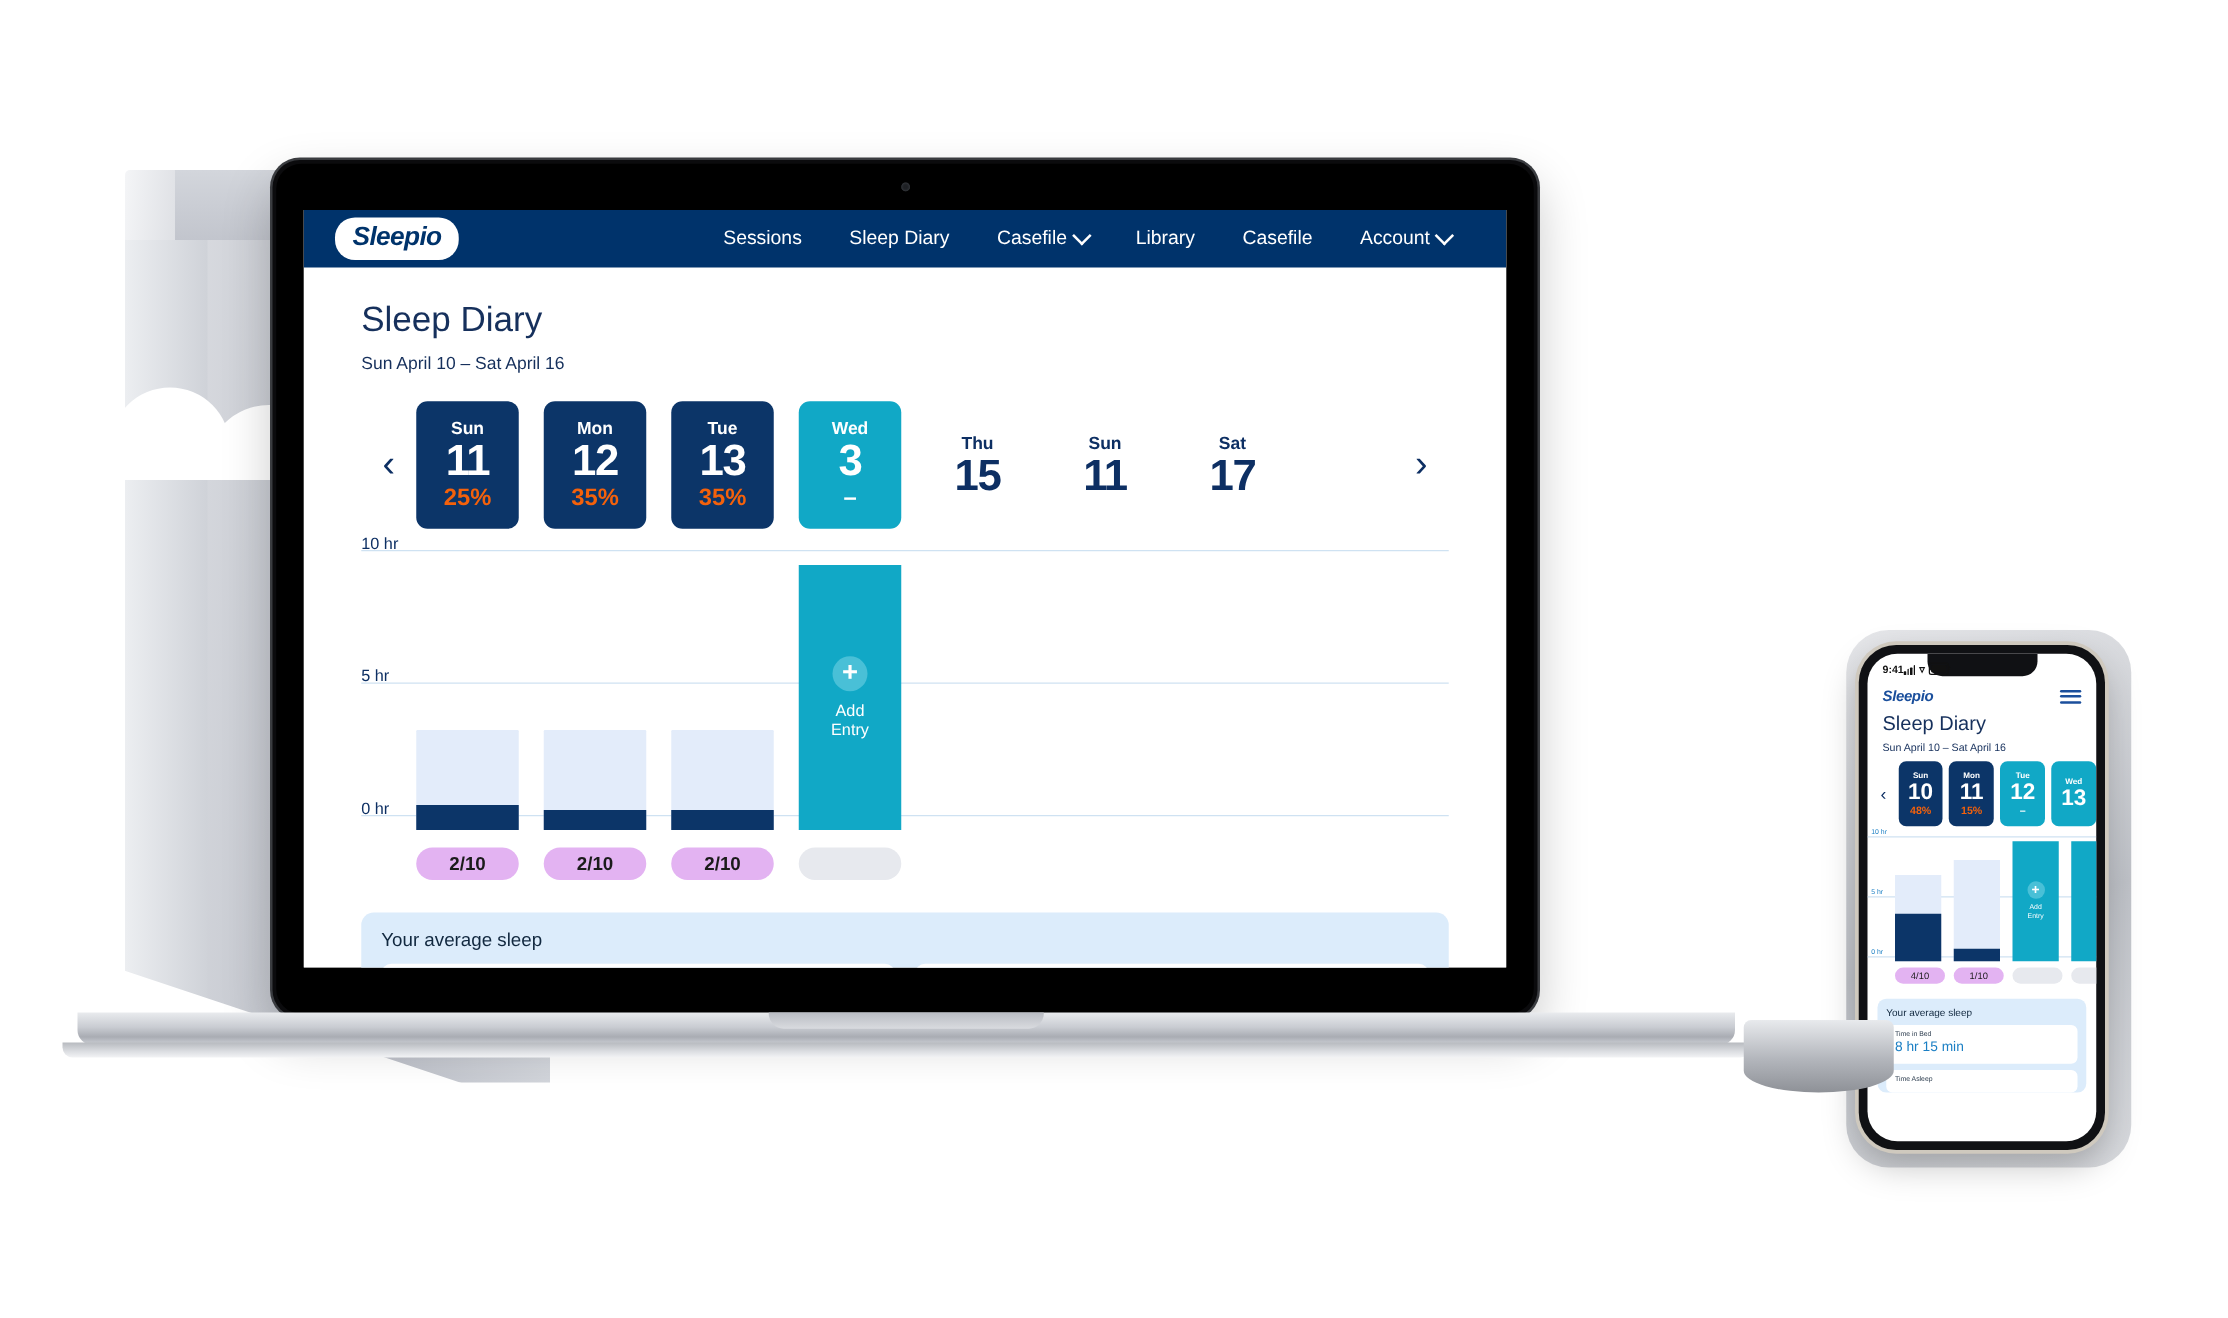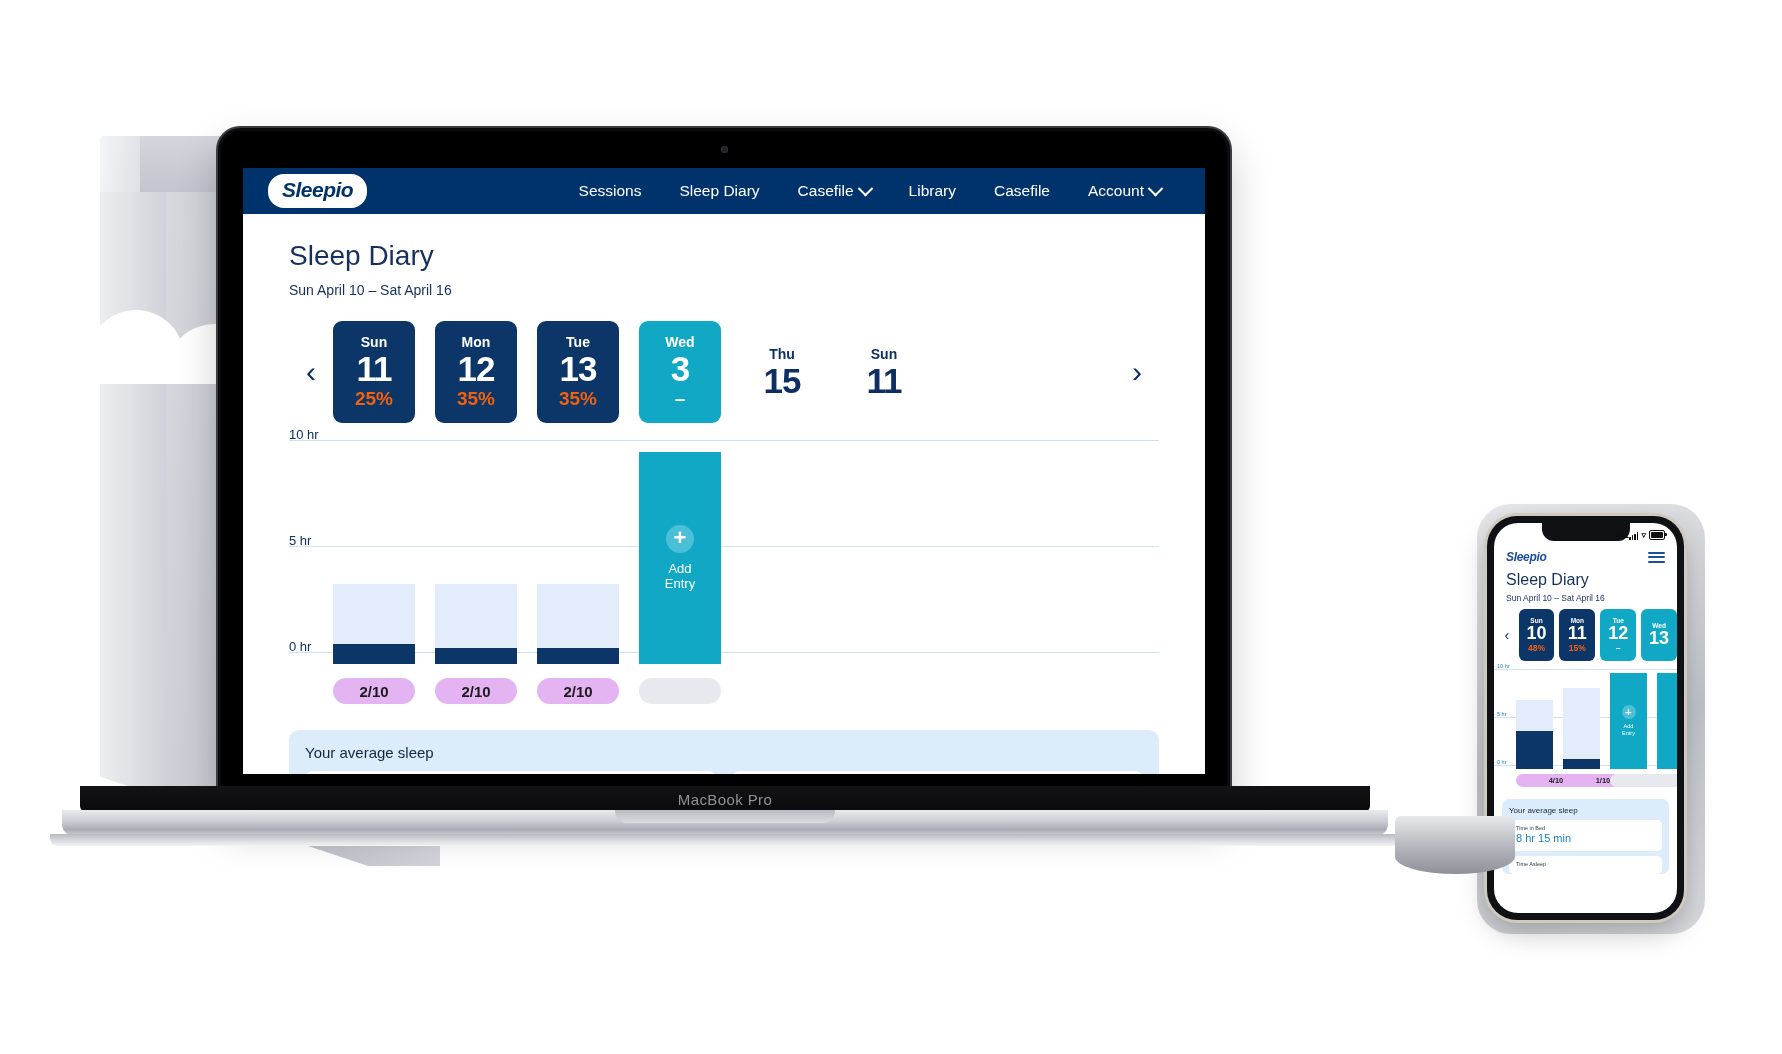--- a/index.html
+++ b/index.html
@@ -119,21 +119,21 @@
   .ph-shadow{position:absolute;left:-10px;top:-12px;width:228px;height:430px;
       background:linear-gradient(160deg,#e6e7ea,#bfc2c8 55%,#d9dbdf);
       border-radius:34px;filter:blur(.2px);}
   .ph-frame{position:absolute;inset:0;background:#101114;border-radius:30px;
       box-shadow:0 0 0 3px #cfc9be, 0 12px 28px rgba(0,0,0,.25);}
   .ph-screen{position:absolute;left:7px;top:7px;right:7px;bottom:7px;background:#fff;
       border-radius:24px;overflow:hidden;}
   .ph-notch{position:absolute;left:50%;top:0;margin-left:-44px;width:88px;height:18px;
       background:#101114;border-radius:0 0 12px 12px;z-index:4;}
   .ph-status{position:relative;height:20px;display:flex;align-items:center;
-      justify-content:flex-end;padding:2px 12px 0;font-size:8.5px;font-weight:700;color:#111;z-index:5;}
+      justify-content:flex-start;padding:2px 12px 0;font-size:8.5px;font-weight:700;color:#111;z-index:5;}
   .ph-status-icons{display:flex;align-items:flex-end;gap:3px;}
   .sig{display:flex;align-items:flex-end;gap:1px;height:8px;}
   .sig i{display:block;width:1.6px;background:#111;border-radius:.5px;}
   .sig i:nth-child(1){height:3px}.sig i:nth-child(2){height:4.5px}
   .sig i:nth-child(3){height:6px}.sig i:nth-child(4){height:8px}
   .wifi{font-size:9px;line-height:1;color:#111;}
   .batt{width:14px;height:7.5px;border:1px solid #111;border-radius:2px;position:relative;}
   .batt:after{content:"";position:absolute;left:1px;top:1px;bottom:1px;right:1px;background:#111;border-radius:1px;}
   .batt:before{content:"";position:absolute;right:-2.5px;top:2px;width:1.5px;height:3px;background:#111;border-radius:0 1px 1px 0;}
 
@@ -163,21 +163,21 @@
   .ph-asleep{position:absolute;bottom:0;width:100%;background:#0c3568;}
   .ph-add{position:absolute;bottom:0;width:100%;background:#11a8c6;
       display:flex;flex-direction:column;align-items:center;justify-content:center;color:#fff;}
   .ph-plus{width:14px;height:14px;border-radius:50%;background:#49c0d7;color:#fff;
       display:flex;align-items:center;justify-content:center;font-size:11px;font-weight:700;
       line-height:0;margin-bottom:4px;}
   .ph-addlabel{font-size:5.5px;text-align:center;line-height:1.25;}
 
   .ph-pills{position:relative;height:18px;margin-top:5px;}
   .ph-pill{position:absolute;width:40px;height:13px;border-radius:7px;background:#e3b3f2;
-      display:flex;align-items:center;justify-content:center;font-size:7.5px;font-weight:700;color:#1b1b1b;padding-left:20px;}
+      display:flex;align-items:center;justify-content:center;font-size:7.5px;font-weight:400;color:#1b1b1b;}
   .ph-pill.blank{background:#e7e9ee;}
 
   .ph-avg{margin:7px 8px 0;background:#dcecfb;border-radius:7px;padding:7px 7px 0;}
   .ph-avgtitle{color:#11283f;font-size:8px;margin-bottom:5px;}
   .ph-avgcard{background:#fff;border-radius:5px;padding:5px 7px 7px;margin-bottom:5px;}
   .ph-avglabel{font-size:5.5px;color:#2b3b4d;}
   .ph-avgvalue{font-size:11px;color:#1b7fc4;margin-top:1px;}
   .ph-knob{position:absolute;left:-92px;top:300px;width:120px;height:58px;
       background:linear-gradient(180deg,#e8eaed,#b2b5bb 55%,#8e9197);border-radius:6px 6px 50% 50%/6px 6px 30% 30%;}
 </style>
@@ -253,20 +253,24 @@
                 <div class="dpct">–</div>
               </div>
               <div class="daycell empty">
                 <div class="dow">Thu</div>
                 <div class="dnum">15</div>
               </div>
               <div class="daycell empty">
                 <div class="dow">Sun</div>
                 <div class="dnum">11</div>
               </div>
+              <div class="daycell empty">
+                <div class="dow">Sat</div>
+                <div class="dnum">17</div>
+              </div>
             </div>
             <div class="arrow">›</div>
           </div>
 
           <div class="chart">
             <div class="gridline" style="top:2px"></div>
             <div class="gridlabel" style="top:2px">10 hr</div>
             <div class="gridline" style="top:108px"></div>
             <div class="gridlabel" style="top:108px">5 hr</div>
             <div class="gridline" style="top:214px"></div>
@@ -320,23 +324,20 @@
             </div>
           </div>
 
         </div>
       </div>
     </div>
   </div>
 </div>
 
 <div class="mb-base">
-  <div class="mb-base-top">
-    <span class="mb-base-label">MacBook Pro</span>
-  </div>
   <div class="mb-base-body"></div>
   <div class="mb-notch"></div>
   <div class="mb-foot"></div>
 </div>
 
 <div class="phone">
   <div class="ph-shadow"></div>
   <div class="ph-frame">
     <div class="ph-screen">
       <div class="ph-notch"></div>

